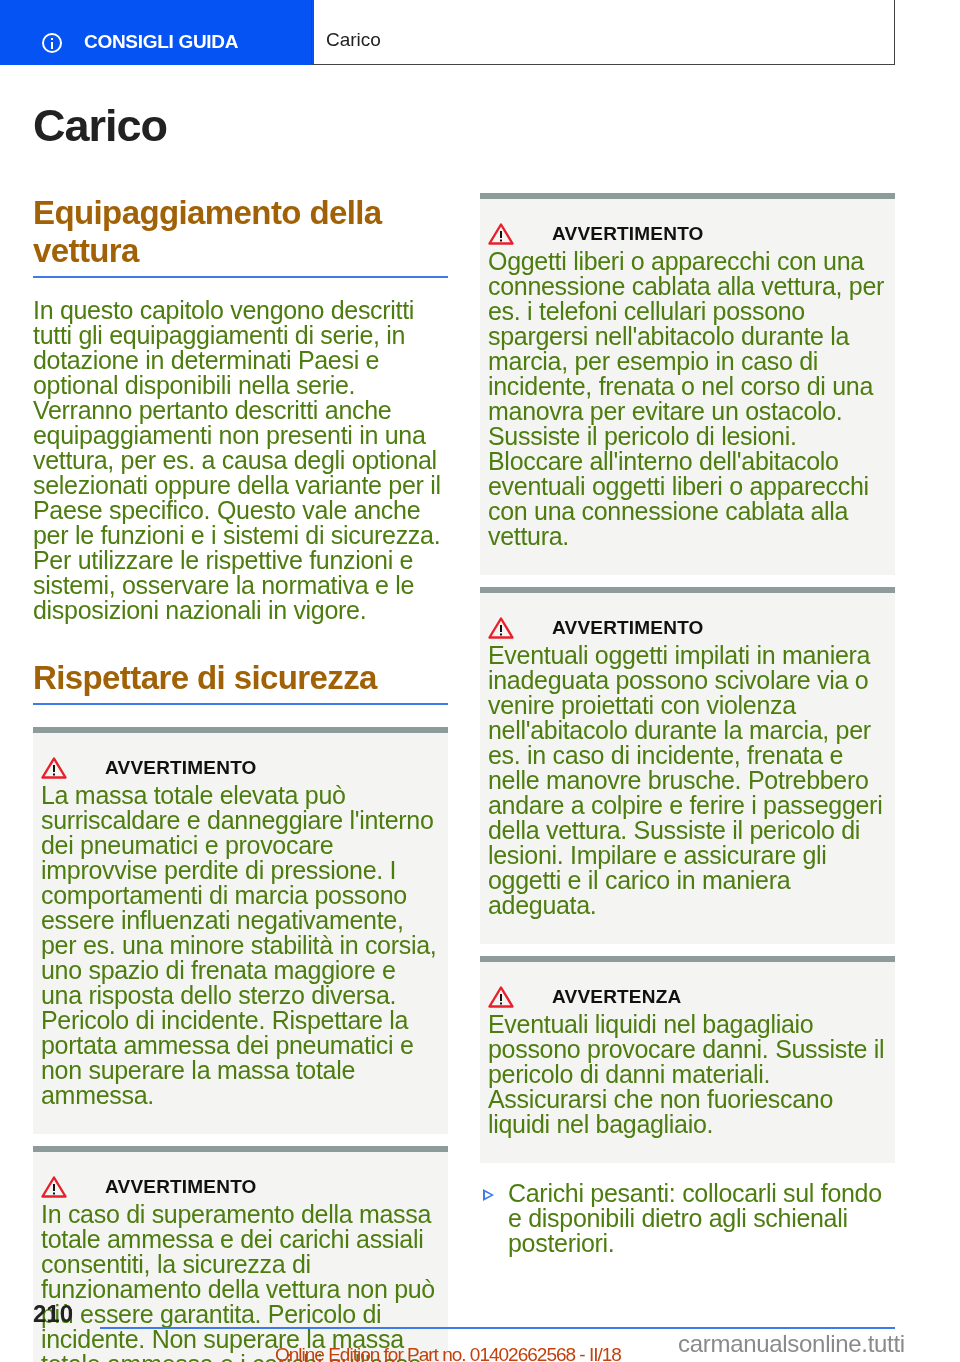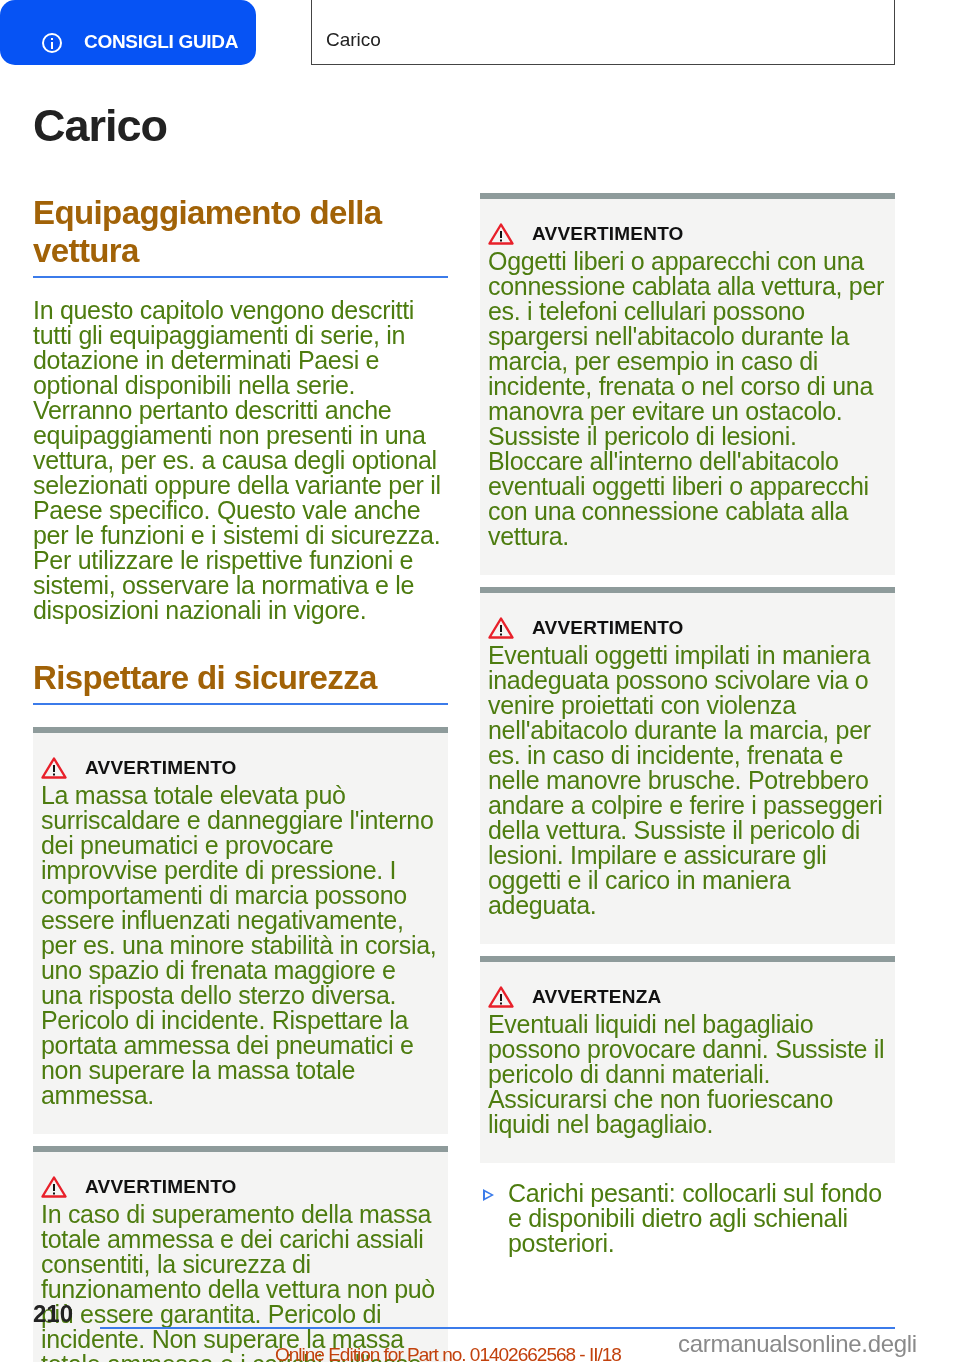--- a/index.html
+++ b/index.html
@@ -2,23 +2,23 @@
 <html><head>
 <meta charset="utf-8">
 <style>
   html, body { margin: 0; padding: 0; }
   body {
     width: 960px; height: 1362px; position: relative; overflow: hidden;
     background: #ffffff; color: #1a1a1a;
     font-family: "Liberation Sans", sans-serif;
   }
   .tab-blue {
-    position: absolute; left: 0; top: 0; width: 256px; height: 65px;
+    position: absolute; left: 0; top: 0; width: 314px; height: 65px;
     background: #0653f4; color: #fff;
-    display: flex; align-items: flex-end; padding-bottom: 12px; box-sizing: border-box; border-radius: 15px;
+    display: flex; align-items: flex-end; padding-bottom: 12px; box-sizing: border-box;
   }
   .tab-blue .info-icon {
     width: 20px; height: 20px; border: 2px solid #fff; border-radius: 50%;
     margin-left: 42px; margin-right: 22px; position: relative; box-sizing: border-box;
   }
   .tab-blue .info-icon::before {
     content: ""; position: absolute; left: 7px; top: 3px; width: 2px; height: 2px; background: #fff;
   }
   .tab-blue .info-icon::after {
     content: ""; position: absolute; left: 7px; top: 7px; width: 2px; height: 7px; background: #fff;
@@ -42,21 +42,21 @@
     line-height: 38px; padding-bottom: 6px; border-bottom: 2px solid #3b7bea;
   }
   p.body, .note-text, ul.bullets li {
     font-size: 25px; line-height: 25px; letter-spacing: -0.3px; color: #4d7c0f; margin: 0;
   }
   p.intro { margin-top: 20px; }
   .note {
     background: #f4f4f3; border-top: 6px solid #8e9b9b;
     padding: 24px 0 26px 0; box-sizing: border-box;
   }
-  .note-head { display: flex; align-items: center; padding-left: 8px; margin-bottom: 4px; }
+  .note-head { display: flex; align-items: center; padding-left: 8px; margin-bottom: 4px; gap: 20px; }
   .warn-icon { width: 26px; height: 22px; margin-right: 18px; }
   .note-title { font-weight: bold; font-size: 19px; letter-spacing: 0.2px; color: #111; }
   .note-text { padding: 0 8px; }
   ul.bullets { list-style: none; margin: 18px 0 0 0; padding: 0; }
   ul.bullets li { position: relative; padding-left: 28px; margin-bottom: 6px; }
   .tri-bullet {
     position: absolute; left: 3px; top: 8px; width: 0; height: 0;
     border-left: 11px solid #3b7bea; border-top: 6px solid transparent; border-bottom: 6px solid transparent;
   }
   .tri-bullet::after {
@@ -157,13 +157,13 @@
     <li>
       <span class="tri-bullet"></span>
       <span>Carichi pesanti: collocarli sul fondo e disponibili dietro agli schienali posteriori.</span>
     </li>
   </ul>
 </div>
 
 <div class="page-number">210</div>
 <div class="footer-rule"></div>
 <div class="footer-edition">Online Edition for Part no. 01402662568 - II/18</div>
-<div class="footer-watermark">carmanualsonline.degli</div>
+<div class="footer-watermark">carmanualsonline.tutti</div>
 
 </body></html>

